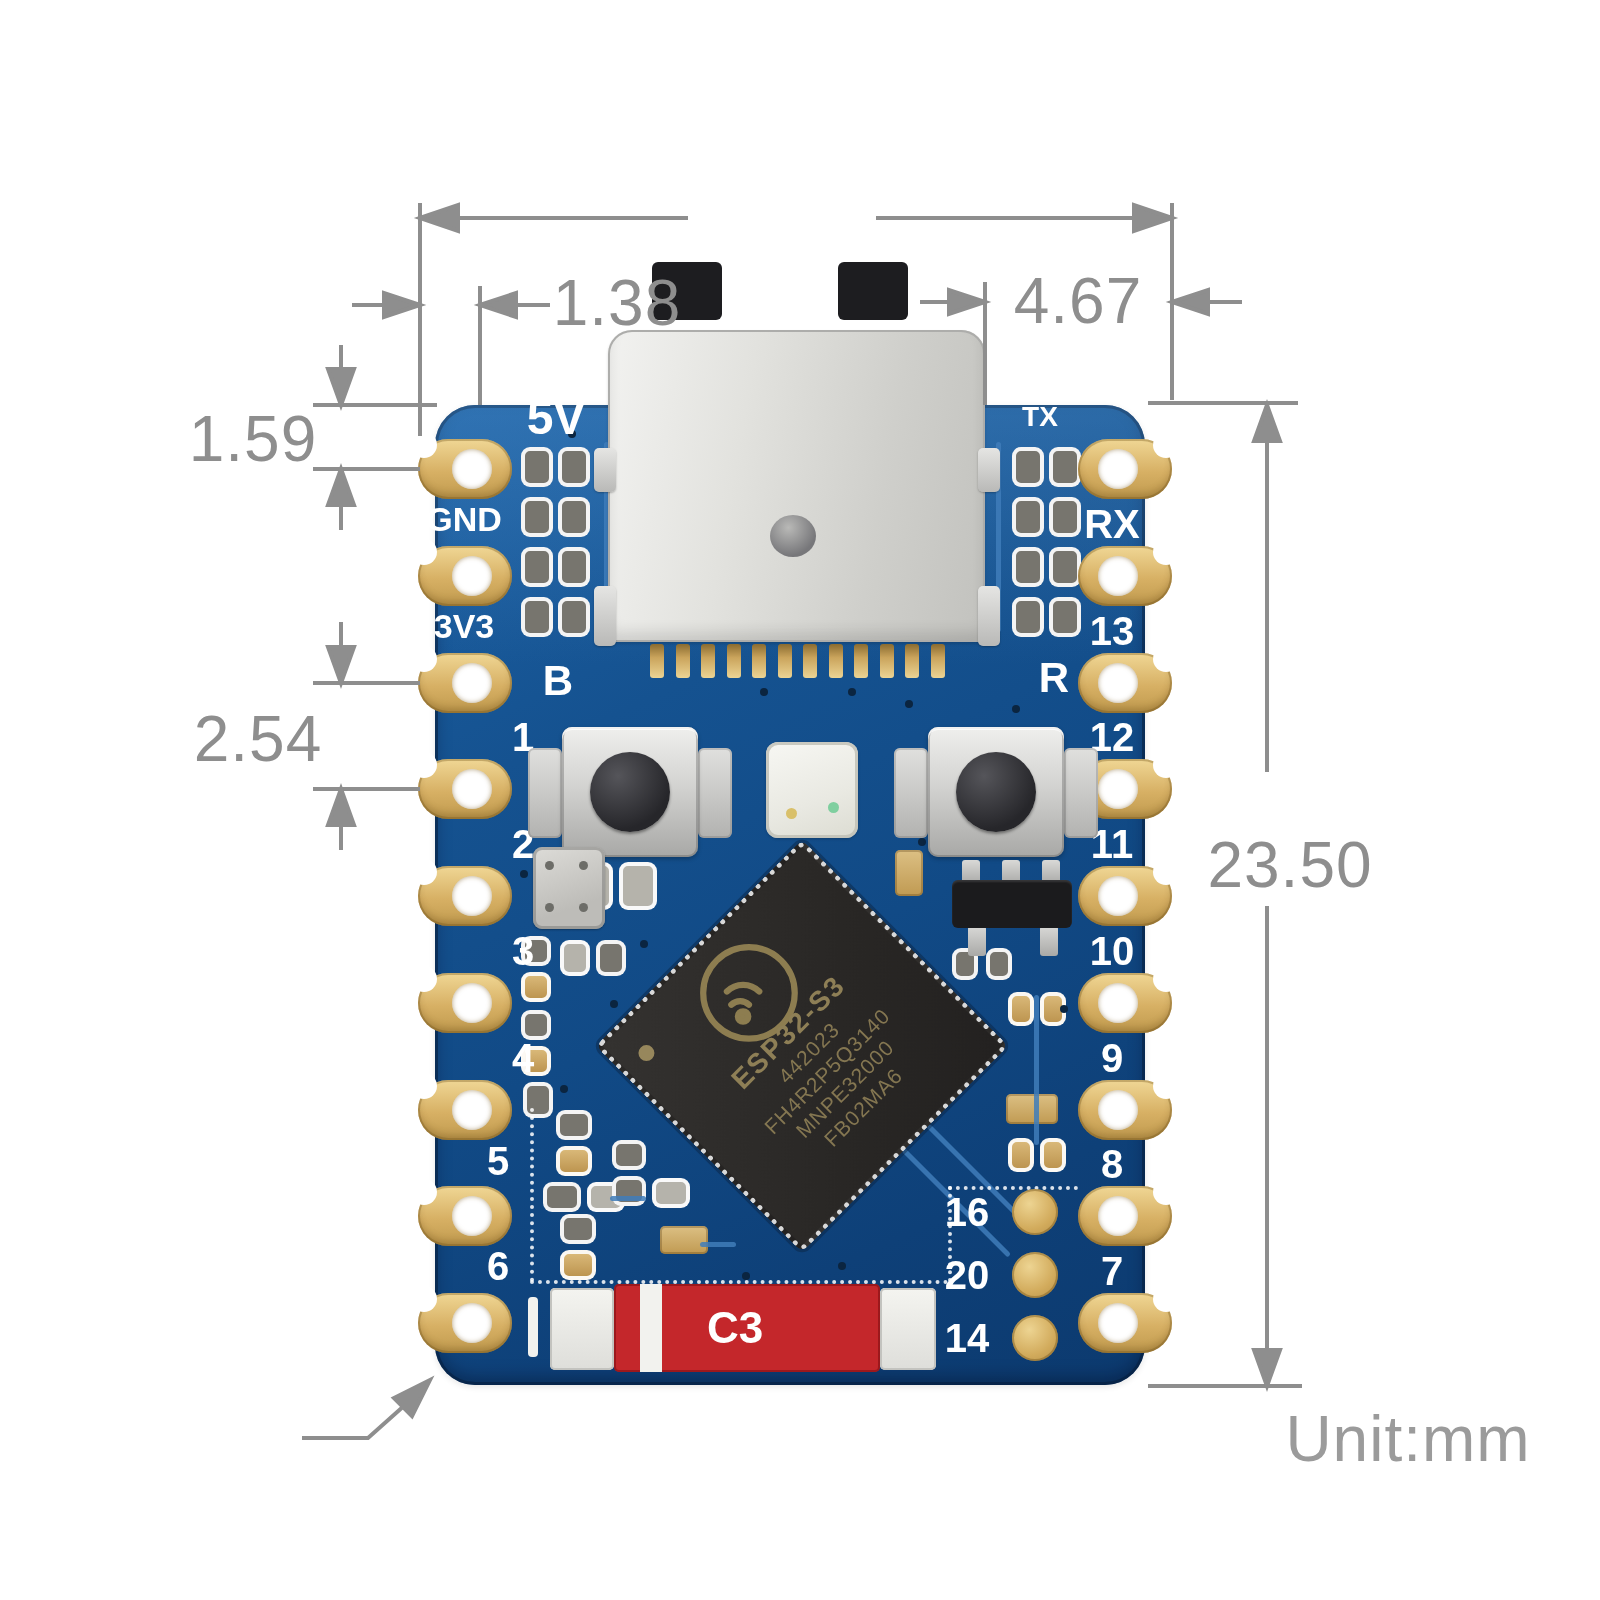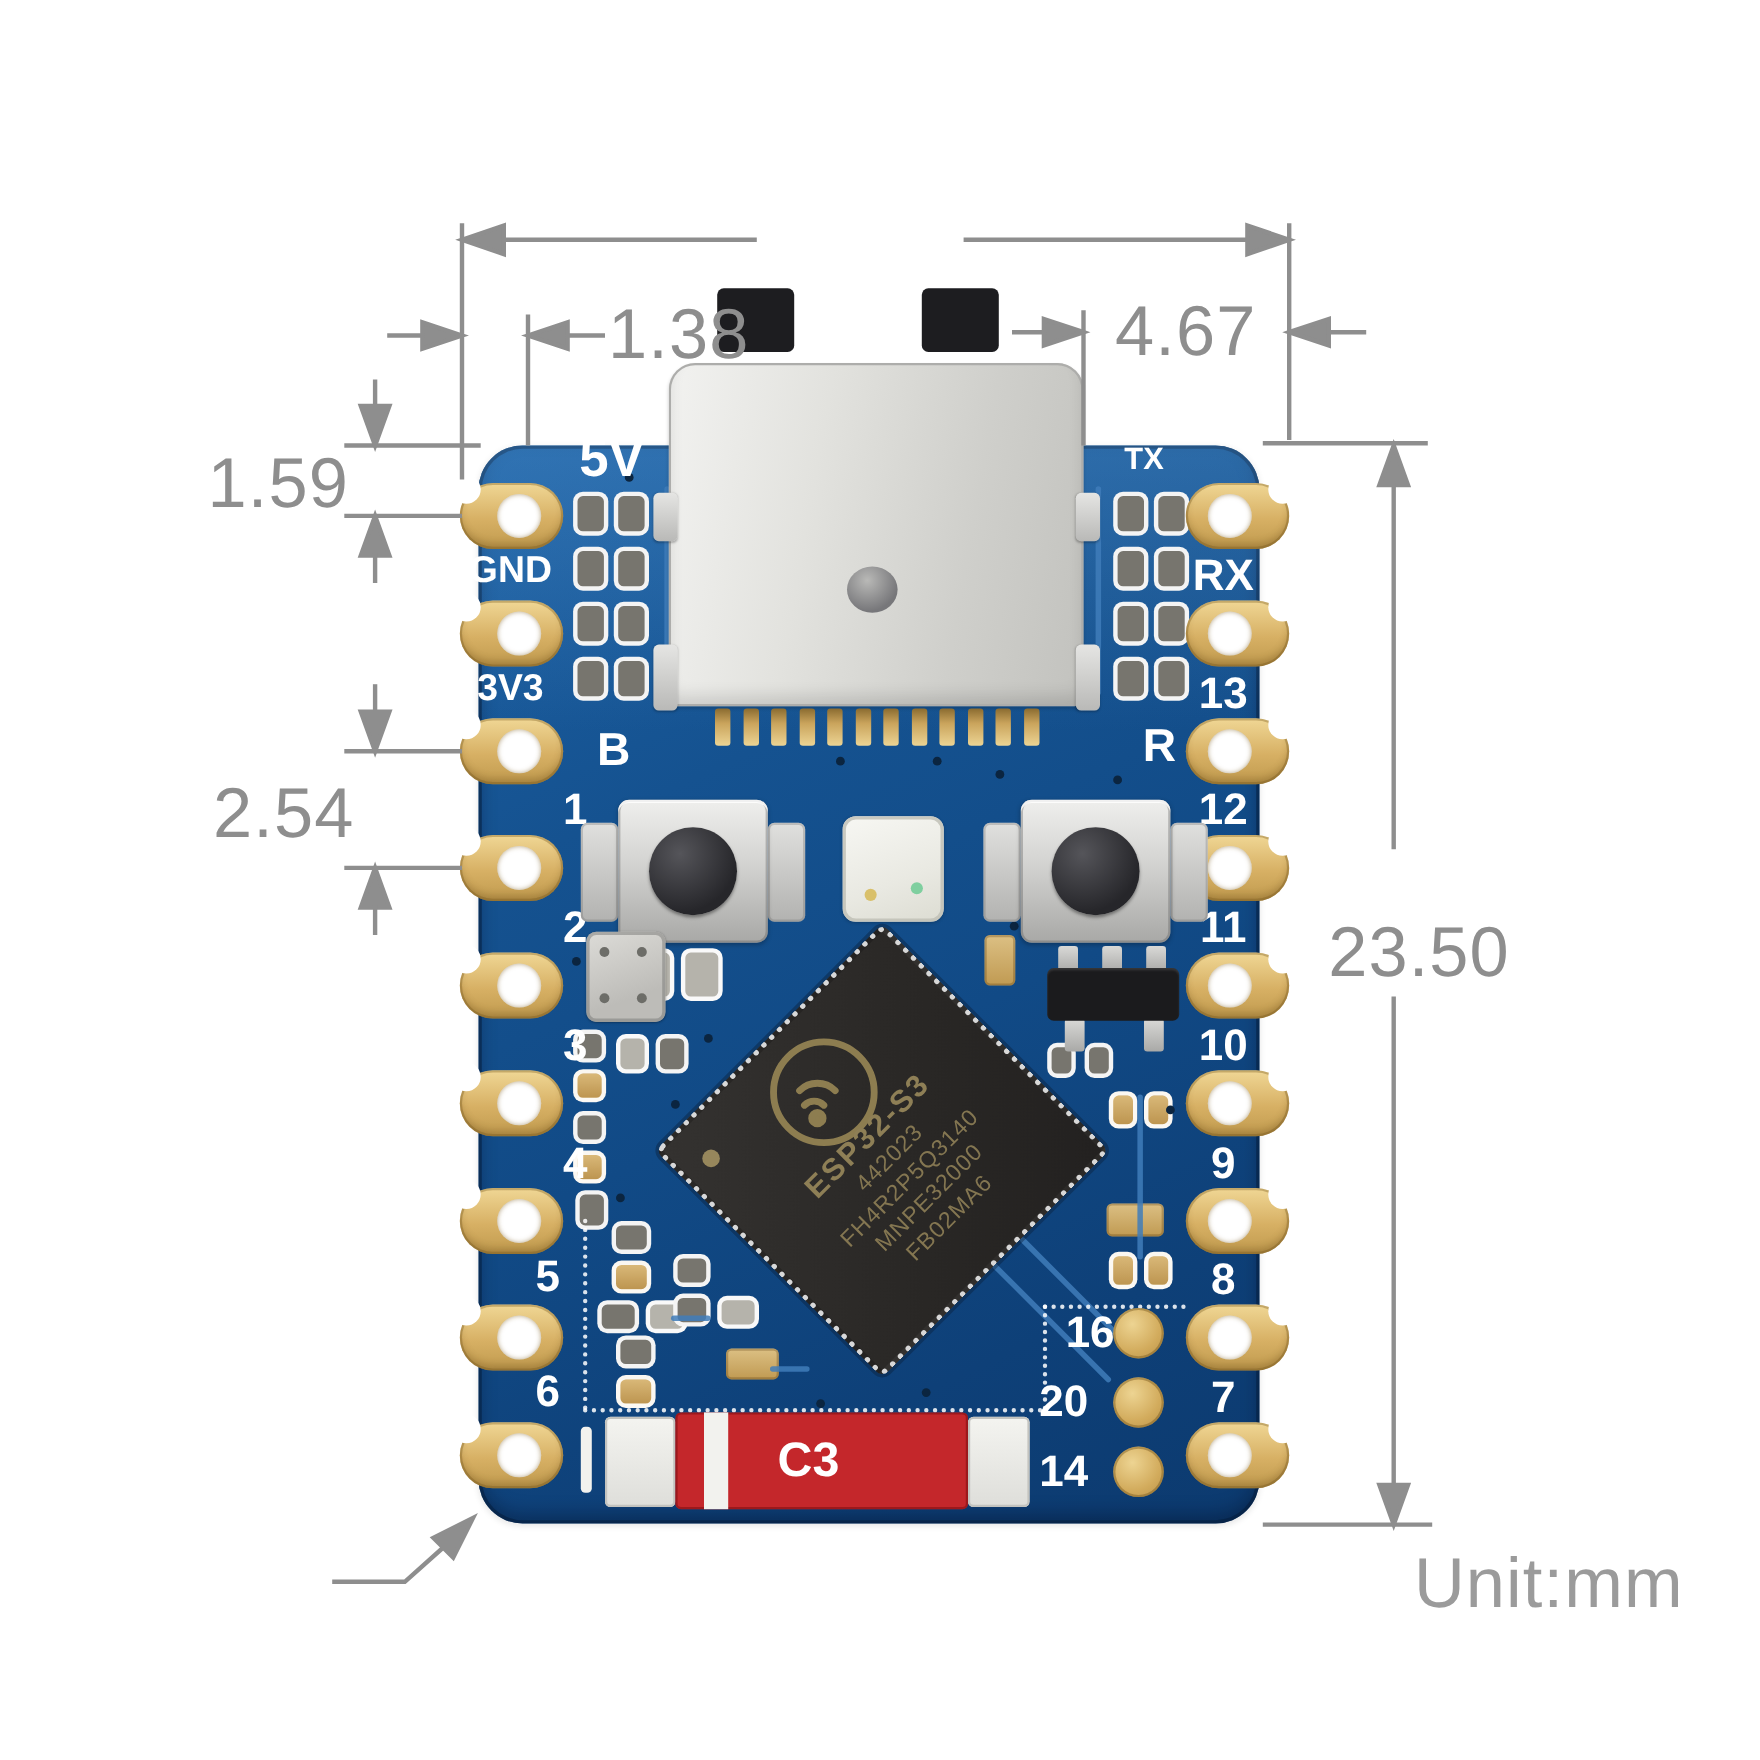--- a/index.html
+++ b/index.html
@@ -240,21 +240,21 @@
       <div class="silk" style="left:1040px;top:417px;font-size:28px;">TX</div>
       <div class="silk" style="left:1112px;top:524px;font-size:40px;">RX</div>
       <div class="silk" style="left:1112px;top:631px;font-size:40px;">13</div>
       <div class="silk" style="left:1112px;top:737px;font-size:40px;">12</div>
       <div class="silk" style="left:1112px;top:844px;font-size:40px;">11</div>
       <div class="silk" style="left:1112px;top:951px;font-size:40px;">10</div>
       <div class="silk" style="left:1112px;top:1058px;font-size:40px;">9</div>
       <div class="silk" style="left:1112px;top:1164px;font-size:40px;">8</div>
       <div class="silk" style="left:1112px;top:1271px;font-size:40px;">7</div>
       <div class="gdot" style="left:1012px;top:1189px;"></div>
-      <div class="silk" style="left:967px;top:1212px;font-size:40px;margin-left:24px;">16</div>
+      <div class="silk" style="left:967px;top:1212px;font-size:40px;">16</div>
       <div class="gdot" style="left:1012px;top:1252px;"></div>
       <div class="silk" style="left:967px;top:1275px;font-size:40px;">20</div>
       <div class="gdot" style="left:1012px;top:1315px;"></div>
       <div class="silk" style="left:967px;top:1338px;font-size:40px;">14</div>
     </div>
 
   <div class="usb">
     <div class="usb-dimple"></div>
   </div>
   <div class="usb-ear" style="left:594px;top:448px;height:44px;"></div>

